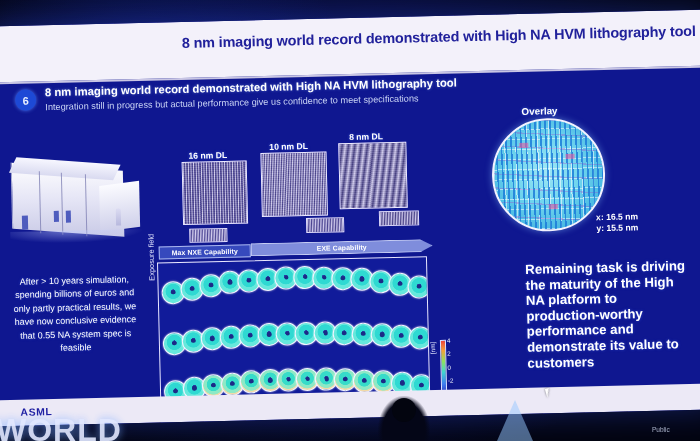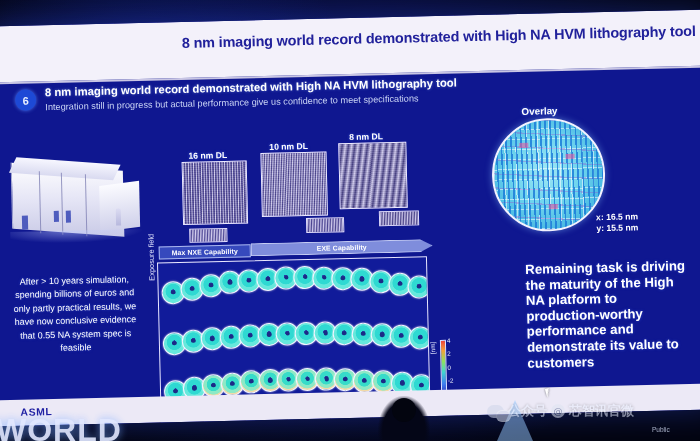--- a/index.html
+++ b/index.html
@@ -608,20 +608,14 @@
       </div>
 
     </div>
   </div>
 
   <div class="stage-text">WORLD</div>
   <div class="head-silhouette"></div>
   <div class="cursor"></div>
 
   <div class="wm-triangle"></div>
-  <div class="watermark">
-    <div class="wm-bubble"></div>
-    <div class="wm-text">公众号</div>
-    <div class="wm-weibo">@</div>
-    <div class="wm-text">芯智讯官微</div>
-  </div>
   <div class="wm-sub">Public</div>
 </div>
 
 </body></html>

